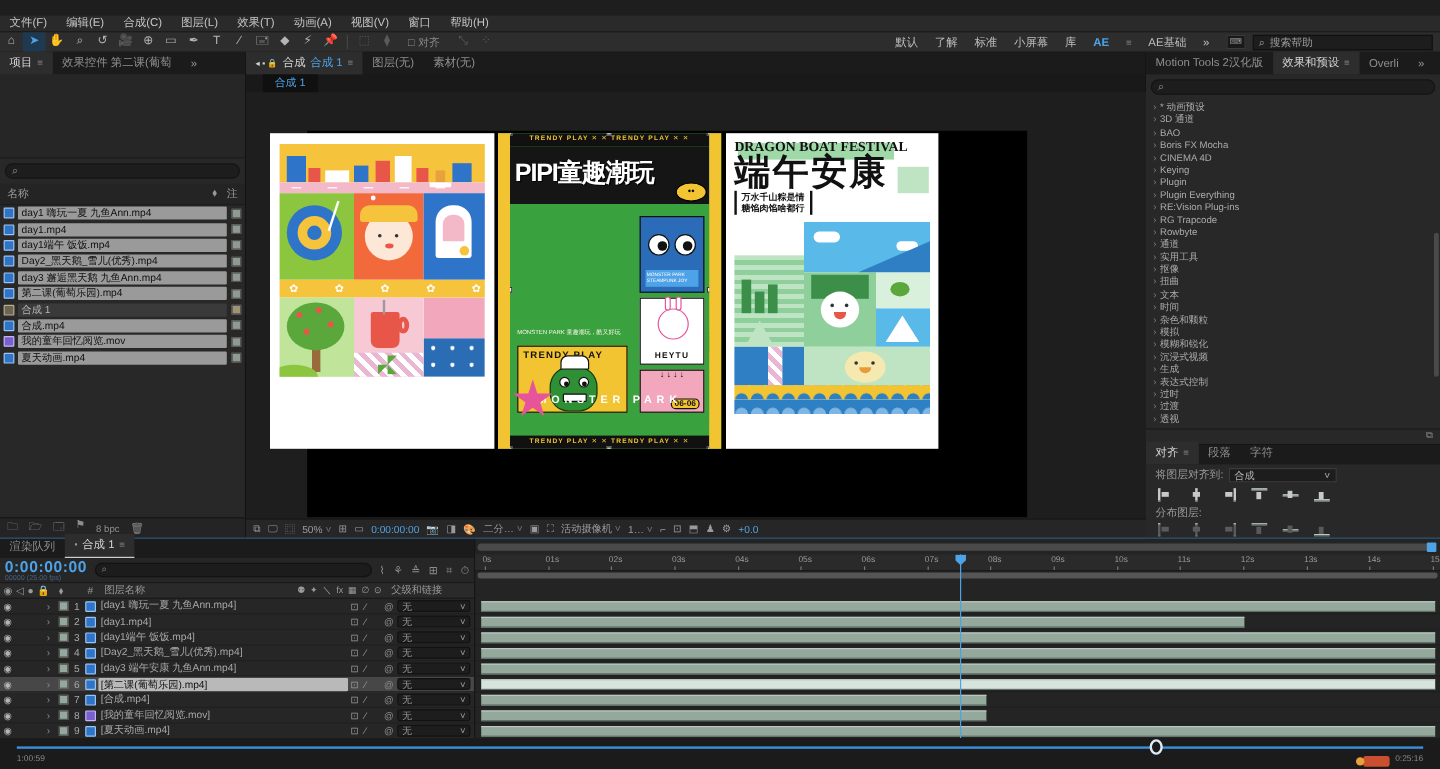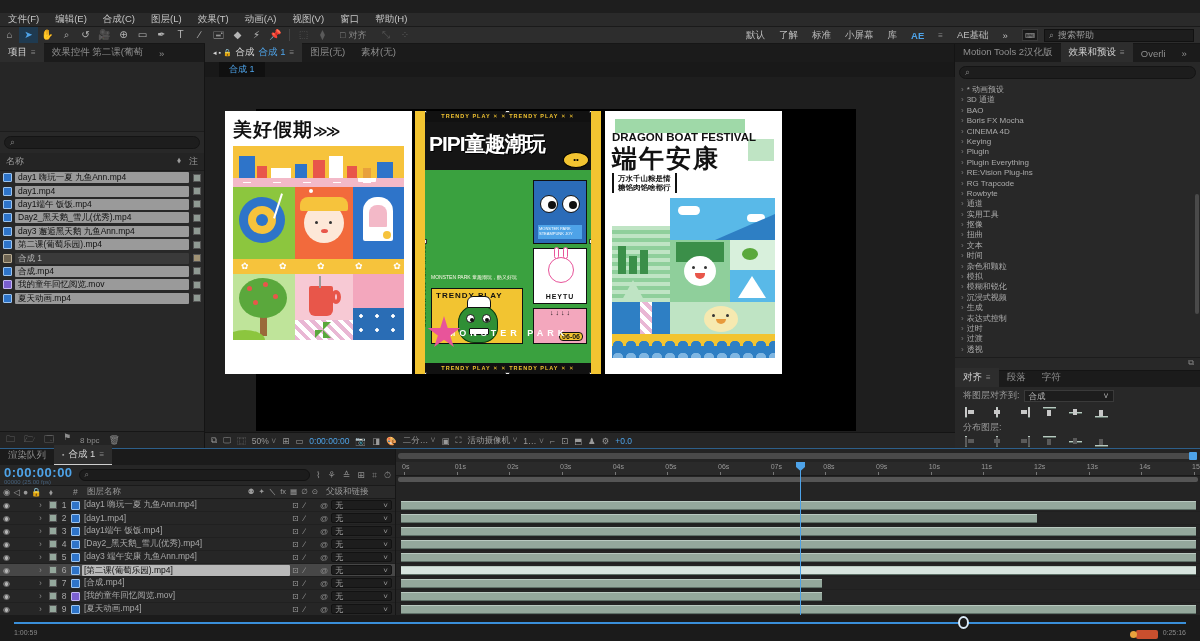--- a/index.html
+++ b/index.html
@@ -86,24 +86,24 @@
   .p2-side { position:absolute; top:60px; bottom:12px; width:10px; writing-mode:vertical-rl; font-size:4.5px; color:#1c5b20; font-weight:bold; letter-spacing:1px; text-align:center;}
   .p2-body { position:relative; height:182px; background:#3aa13f; padding:4px 12px; }
   .p2-card { position:absolute; border:1px solid #111; }
   .p2-monster { position:absolute; background:#2f8f35; border-radius:45% 45% 40% 40%; border:1px solid #0c3a10; }
   .eye { position:absolute; background:#fff; border:1px solid #111; border-radius:50%; }
   .pupil { position:absolute; background:#111; border-radius:50%; }
   .p2-bottomtext { position:absolute; bottom:14px; left:0; right:0; text-align:center; color:#fff; font-weight:bold; font-size:9px; letter-spacing:4px; white-space:nowrap;}
   .starburst { position:absolute; left:2px; bottom:2px; width:34px; height:34px; background:#e8549a; clip-path:polygon(50% 0%,61% 35%,98% 35%,68% 57%,79% 91%,50% 70%,21% 91%,32% 57%,2% 35%,39% 35%); }
   .handle { position:absolute; width:5px; height:5px; background:#eee; border:1px solid #333; }
   
-  #poster3 { left:400px; width:177px; background:#fff; padding:20px 7px; }
+  #poster3 { left:400px; width:177px; background:#fff; padding:6px 7px;font-family:Liberation Serif, serif; }
   .p3-top { position:relative; font-size:11.5px; font-weight:bold; color:#111; white-space:nowrap; z-index:1;}
   .p3-hl { position:absolute; left:10px; top:8px; width:130px; height:14px; background:#9fd9a8; z-index:0;}
-  .p3-title { position:relative; font-size:25px; font-weight:bold; color:#111; letter-spacing:2px; z-index:1; line-height:30px;}
+  .p3-title { position:relative; font-size:30px; font-weight:bold; color:#111; letter-spacing:2px; z-index:1; line-height:30px;}
   .p3-brackets { position:relative; z-index:1; display:inline-block; border-left:2px solid #111; border-right:2px solid #111; padding:1px 4px; font-size:7.5px; font-weight:bold; color:#111; line-height:9px; }
   .p3-zong { position:absolute; right:8px; top:28px; width:26px; height:22px; background:#bfe4c4; z-index:0;}
   .p3-grid { position:relative; margin-top:4px; width:163px; height:158px; }
   .wave-y { height:12px; background:#f2c431; background-image:radial-gradient(circle at 6px 12px, #2e7fc4 5px, transparent 5.5px); background-size:13px 12px; }
   .wave-b { height:12px; background:#2e7fc4; background-image:radial-gradient(circle at 6px 12px, #7fb6e2 5px, transparent 5.5px); background-size:13px 12px; }
   .stripes-g { background:repeating-linear-gradient(180deg,#bfe4c4 0 4px,#8fcf9b 4px 8px); }
   .stripes-p { background:repeating-linear-gradient(45deg,#e9b7d4 0 4px,#fff 4px 8px); }
   .cloud { position:absolute; background:#fff; border-radius:6px; }
 
   
@@ -341,21 +341,20 @@
       <span class="tab">素材(无)</span>
     </div>
     <div id="viewer-subtab">
       <span class="subtab">合成 1</span>
     </div>
 
     <div id="viewer-stage">
       <div id="comp-black"></div>
 
       <div class="poster" id="poster1">
-        <div><span class="p1-title">美好假期</span><span class="p1-title p1-arrows">≫≫</span></div>
         <div class="p1-grid">
           <div class="p1-city cell">
             <div class="bld" style="left:6px;width:16px;height:22px;background:#2e74c9"></div>
             <div class="bld" style="left:24px;width:10px;height:12px;background:#e8564a"></div>
             <div class="bld" style="left:38px;width:20px;height:10px;background:#fff"></div>
             <div class="bld" style="left:62px;width:12px;height:14px;background:#2e74c9"></div>
             <div class="bld" style="left:80px;width:12px;height:18px;background:#e8564a"></div>
             <div class="bld" style="left:96px;width:14px;height:22px;background:#fff"></div>
             <div class="bld" style="left:114px;width:10px;height:12px;background:#e8564a"></div>
             <div class="bld" style="left:130px;width:8px;height:10px;background:#e8a13c"></div>

